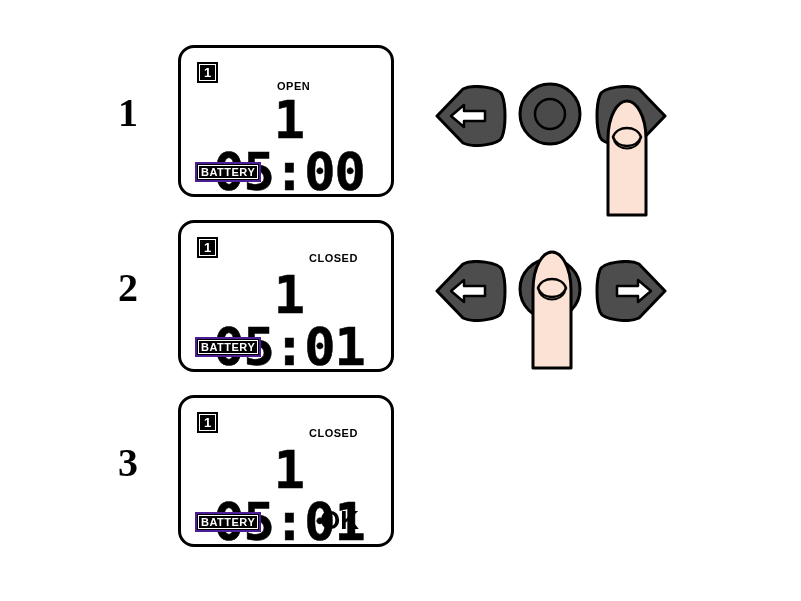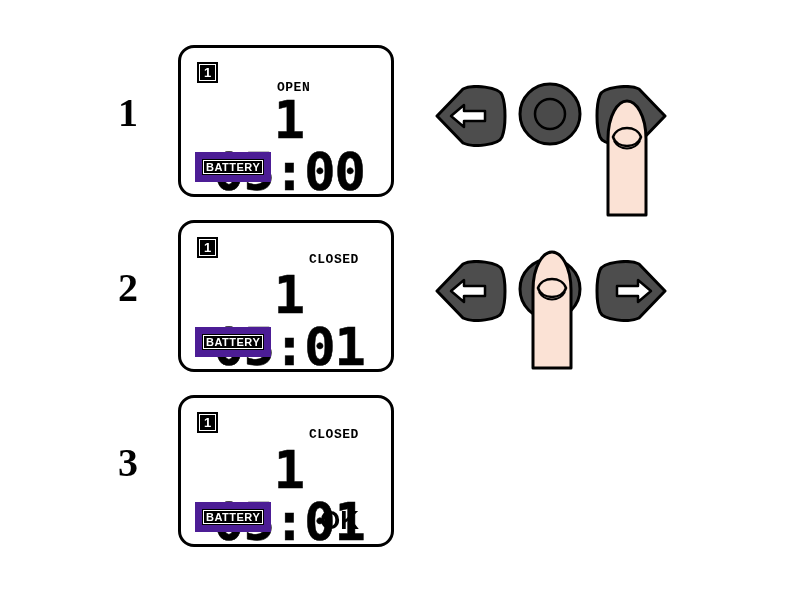--- a/index.html
+++ b/index.html
@@ -78,25 +78,25 @@
     top: 2px;
     right: 2px;
     bottom: 2px;
     border: 1px solid #fff;
     box-sizing: border-box;
   }
   .channel-badge span { position: relative; z-index: 2; }
 
   .state-label {
     position: absolute;
-    font-size: 13px;
+    font-size: 11px;
     font-weight: bold;
     letter-spacing: 0.5px;
     color: #000;
-    font-family: Liberation Mono, monospace;
+    font-family: Liberation Sans, sans-serif;
     text-align: right;
   }
   .state-open   { left: 96px;  top: 32px; }
   .state-closed { left: 128px; top: 29px; }
 
   .time-display {
     position: absolute;
     left: 12px;
     top: 46px;
     width: 192px;
@@ -114,21 +114,21 @@
     position: absolute;
     left: 14px;
     bottom: 12px;
     background: #000;
     color: #fff;
     font-size: 11px;
     font-weight: bold;
     padding: 2px 4px 2px 4px;
     letter-spacing: 0.5px;
     font-family: "Liberation Sans", sans-serif;
-    border: 7px solid #4c1d95;
+    border: 2px solid #4c1d95;
   }
   .battery-badge::after {
     content: "";
     position: absolute;
     left: 1px;
     top: 1px;
     right: 1px;
     bottom: 1px;
     border: 1px solid #fff;
     pointer-events: none;

